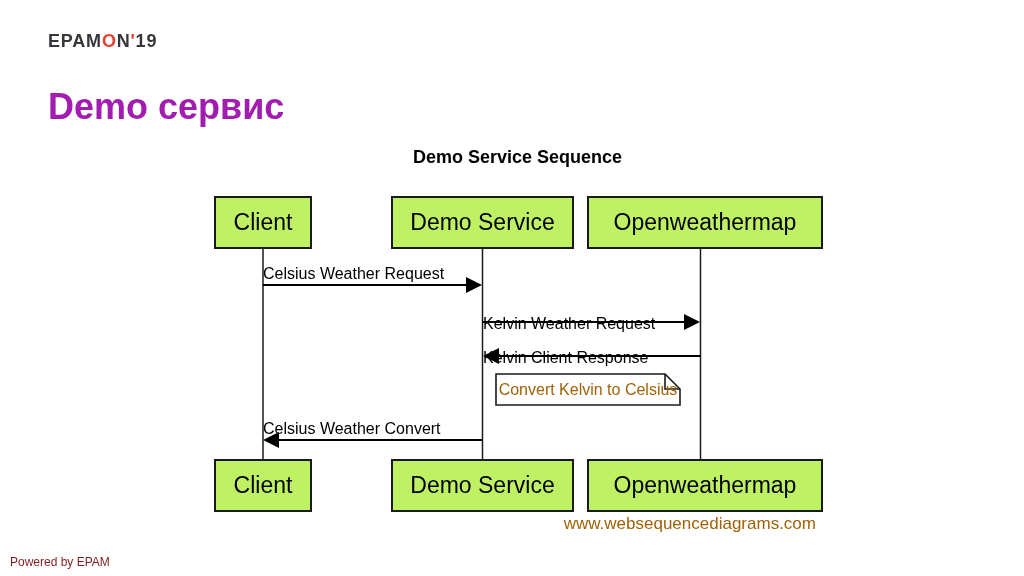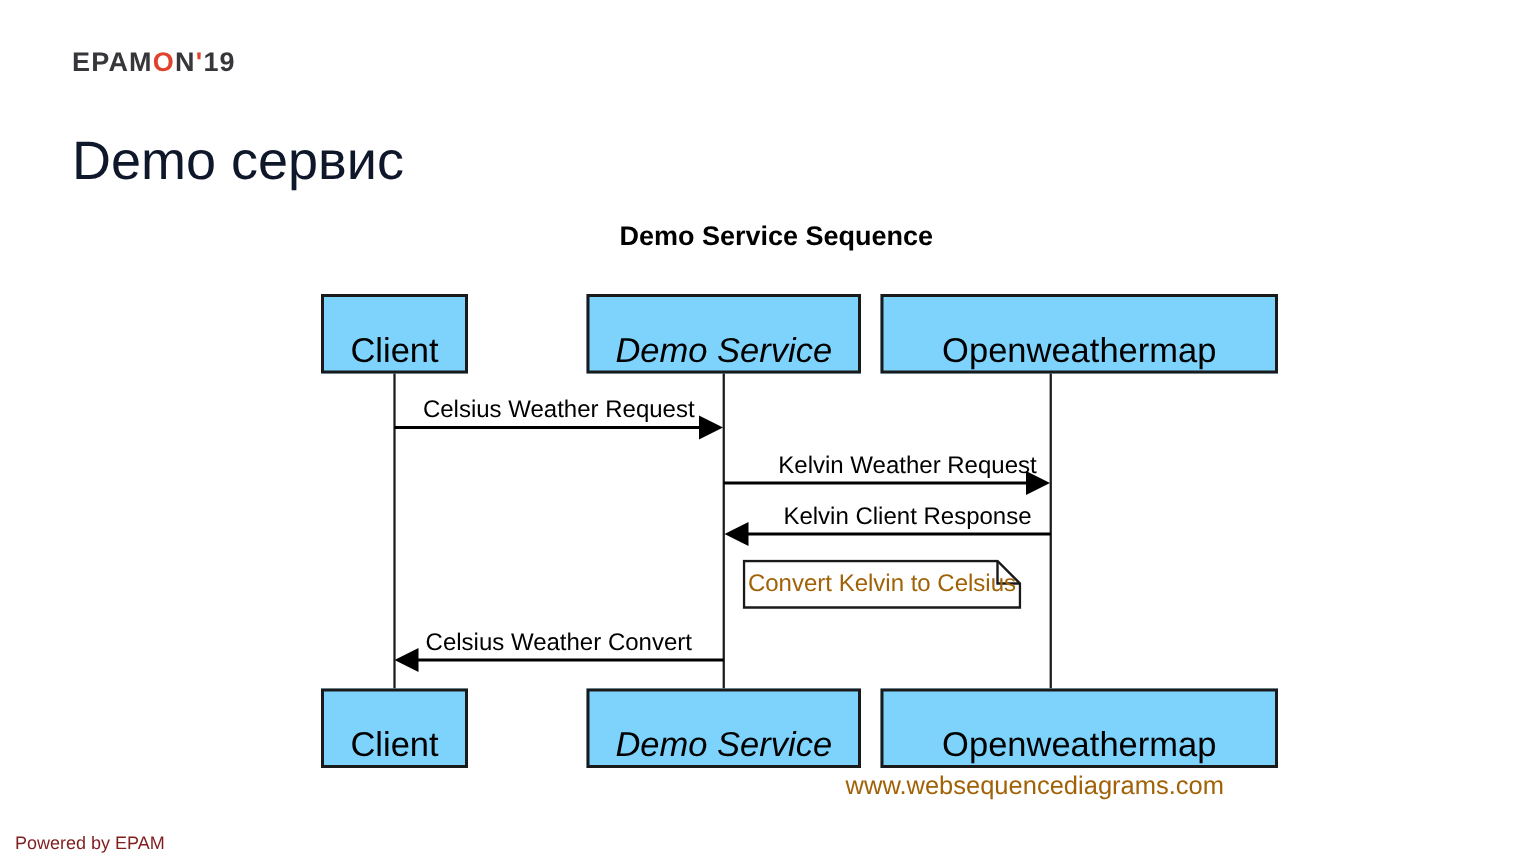--- a/index.html
+++ b/index.html
@@ -27,22 +27,22 @@
     color: #36363b;
     white-space: nowrap;
   }
   .logo .red { color: #e0432d; }
 
   
   .slide-title {
     position: absolute;
     left: 48px; top: 86px;
     font-size: 36px;
-    font-weight: 400;
-    color: #0f172a;
+    font-weight: 700;
+    color: #a21caf;
   }
 
   
   .footer {
     position: absolute;
     left: 10px; top: 555px;
     font-size: 12px;
     color: #7f1d1d;
   }
 
@@ -59,47 +59,46 @@
     width: 615px;
     text-align: center;
     font-size: 18px;
     font-weight: 700;
     color: #000000;
   }
   .actor-box {
     position: absolute;
     height: 53px;
     border: 2px solid #1a1a1a;
-    background: #7dd3fc;
+    background: #bef264;
     display: flex;
-    align-items: flex-end;
+    align-items: center;
     justify-content: center;
     font-size: 23px;
     color: #000000;
   }
   .actor-top    { top: 51px;  }
   .actor-bottom { top: 314px; }
   .pos-client { left: 4px;   width: 98px;  }
-  .pos-demo   { left: 181px; width: 183px; font-style: italic; }
-  .pos-owm    { left: 377px; width: 265px; }
+  .pos-demo   { left: 181px; width: 183px; }
+  .pos-owm    { left: 377px; width: 236px; }
 
   .arrows-layer {
     position: absolute;
     left: 0; top: 0;
     width: 615px; height: 395px;
   }
   .msg-label {
     position: absolute;
-    text-align: center;
     font-size: 16px;
     color: #000000;
     white-space: nowrap;
   }
   .msg-span-left  { left: 53px;  width: 219px; }
-  .msg-span-right { left: 286px; width: 218px; }
+  .msg-span-right { left: 273px; width: 218px; margin-top: 13px; }
 
   .note {
     position: absolute;
     left: 285px; top: 228px;
     width: 186px; height: 33px;
   }
   .note svg { position: absolute; left: 0; top: 0; }
   .note-label {
     position: absolute;
     left: 0; top: 0;

